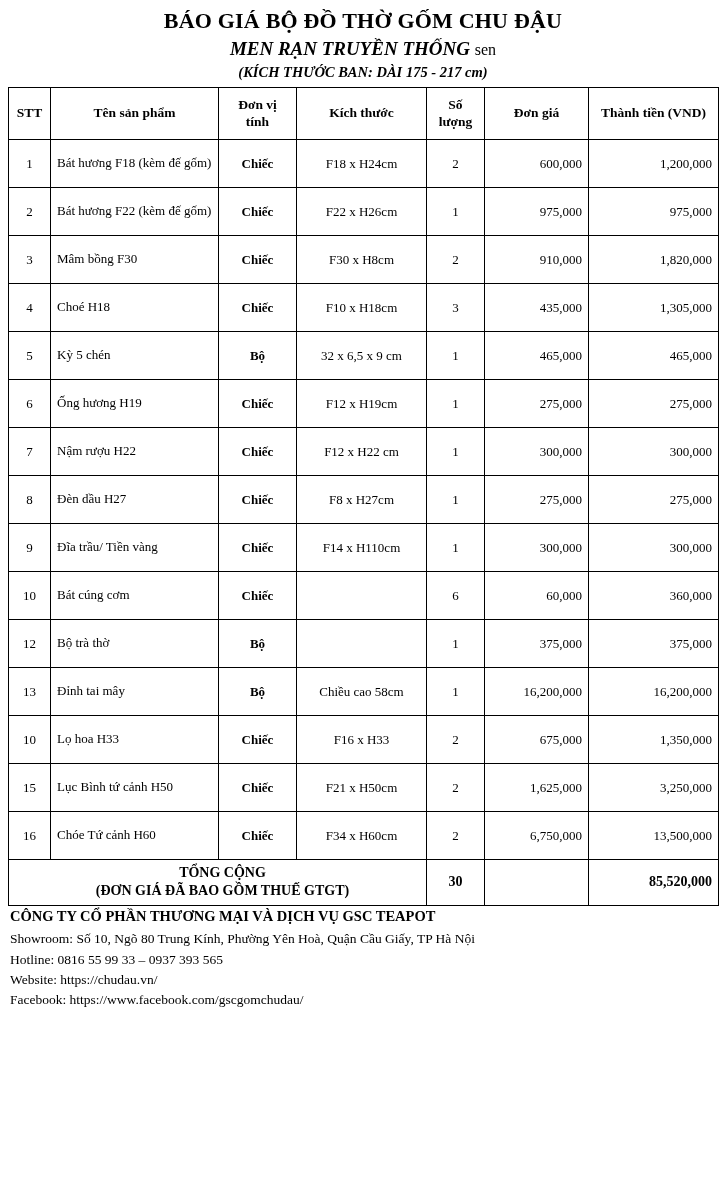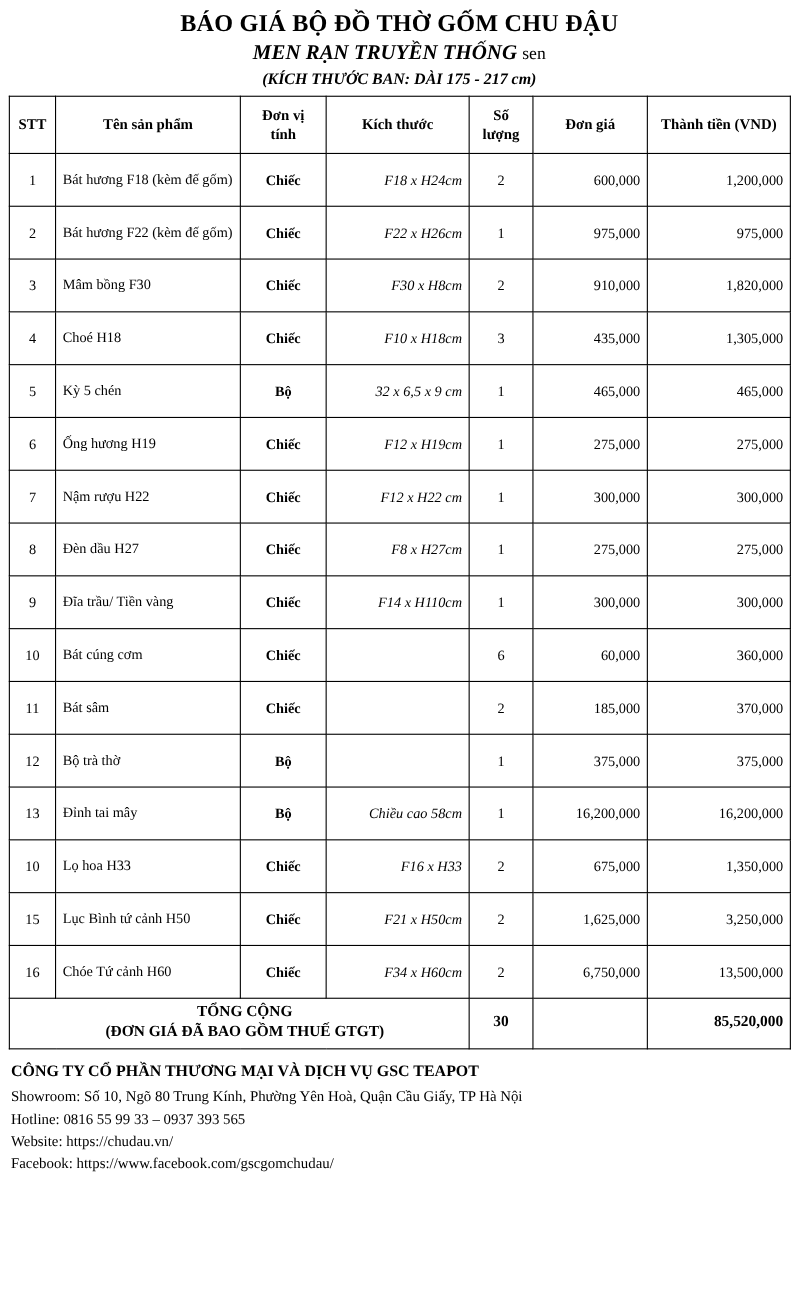--- a/index.html
+++ b/index.html
@@ -72,42 +72,41 @@
   col.c-name   { width: 168px; }
   col.c-unit   { width: 78px; }
   col.c-size   { width: 130px; }
   col.c-qty    { width: 58px; }
   col.c-price  { width: 104px; }
   col.c-total  { width: 130px; }
 
   td.stt   { text-align: center; }
   td.name  { text-align: left; line-height: 1.3; }
   td.unit  { text-align: center; font-weight: bold; }
-  td.size  { text-align: right; font-style: italic; }
+  td.size  { text-align: center; }
   td.qty   { text-align: center; }
   td.price { text-align: right; }
   td.total { text-align: right; }
 
   tbody tr { height: 48px; }
 
   tr.total-row td {
     font-weight: bold;
     font-size: 14px;
   }
   tr.total-row td.label {
     text-align: center;
     line-height: 1.3;
     padding-left: 16px;
   }
   tr.total-row td.qty { text-align: center; font-size: 14px; }
   tr.total-row td.grand { text-align: right; font-size: 14px; }
 
   
   .footer {
-    margin-top: 10px;
     padding-left: 2px;
     font-size: 13.5px;
     line-height: 1.5;
   }
   .footer .company {
     font-weight: bold;
     font-size: 14.5px;
     margin-bottom: 2px;
   }
   .footer div { white-space: nowrap; }
@@ -234,29 +233,20 @@
         <tr>
           <td class="stt">10</td>
           <td class="name">Bát cúng cơm</td>
           <td class="unit">Chiếc</td>
           <td class="size"></td>
           <td class="qty">6</td>
           <td class="price">60,000</td>
           <td class="total">360,000</td>
         </tr>
         <tr>
-          <td class="stt">11</td>
-          <td class="name">Bát sâm</td>
-          <td class="unit">Chiếc</td>
-          <td class="size"></td>
-          <td class="qty">2</td>
-          <td class="price">185,000</td>
-          <td class="total">370,000</td>
-        </tr>
-        <tr>
           <td class="stt">12</td>
           <td class="name">Bộ trà thờ</td>
           <td class="unit">Bộ</td>
           <td class="size"></td>
           <td class="qty">1</td>
           <td class="price">375,000</td>
           <td class="total">375,000</td>
         </tr>
         <tr>
           <td class="stt">13</td>

